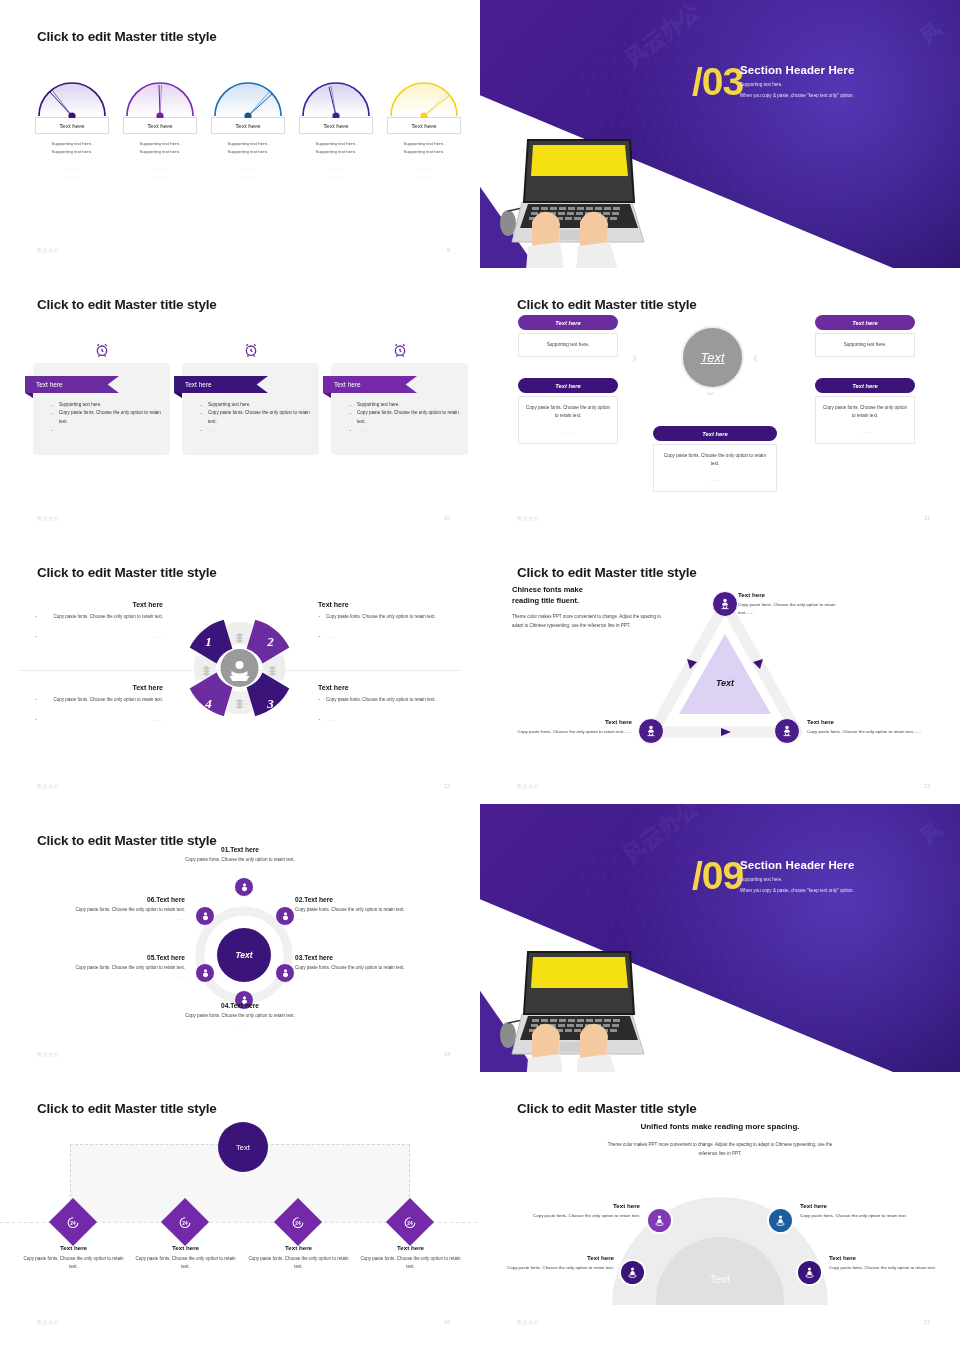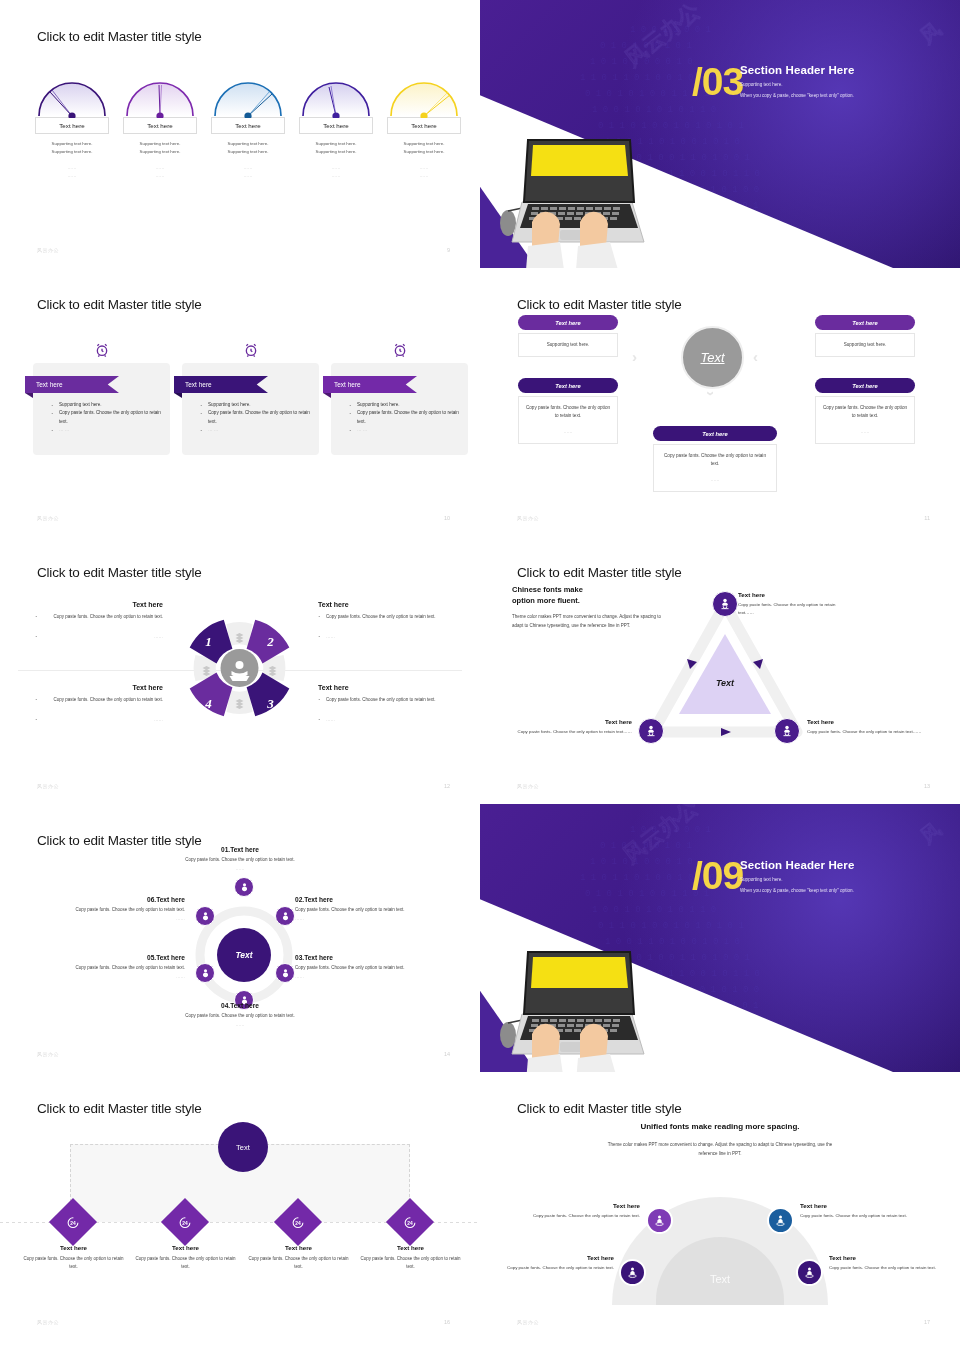--- a/index.html
+++ b/index.html
@@ -16,21 +16,21 @@
   .slide {
     position: absolute;
     width: 480px; height: 268px;
     background: #fff;
     overflow: hidden;
   }
   .s-title {
     position: absolute;
     left: 37px; top: 29px;
     font-size: 13.5px;
-    font-weight: normal;
+    font-weight: bold;
     color: #1a1a1a;
     letter-spacing: -0.2px;
   }
   .footer-logo {
     position: absolute; left: 37px; bottom: 15px;
     font-size: 5px; color: #d8d8d8; letter-spacing: .5px;
   }
   .footer-num {
     position: absolute; right: 30px; bottom: 15px;
     font-size: 5.5px; color: #d0d0d0;
@@ -602,21 +602,21 @@
     </div>
 
     <div class="footer-logo">风云办公</div>
     <div class="footer-num">12</div>
   </div>
 
   <div class="slide" style="left:480px;top:536px">
     <div class="s-title">Click to edit Master title style</div>
     <div class="sl6-head">
       <div>Chinese fonts make</div>
-      <div>option more fluent.</div>
+      <div>reading title fluent.</div>
     </div>
     <div class="sl6-body">Theme color makes PPT more convenient to change. Adjust the spacing to adapt to Chinese typesetting, use the reference line in PPT.</div>
 
     <div class="tri-stage">
       <svg viewBox="0 0 160 165" width="160" height="165">
         <path d="M80,18 L152,146 L8,146 Z" fill="none" stroke="#f0f0f0" stroke-width="11" stroke-linejoin="round"></path>
         <path d="M80,48 L126,128 L34,128 Z" fill="#ddd2f4"></path>
         <g fill="#3A1478">
           <path d="M42,73 l10,3 l-7,7 z"></path>
           <path d="M118,73 l-10,3 l7,7 z"></path>

